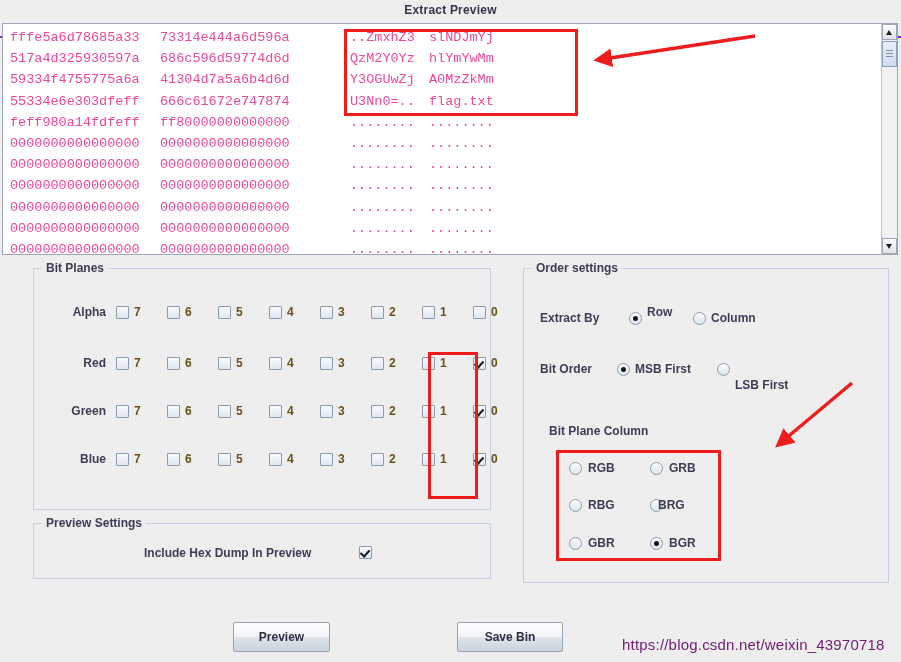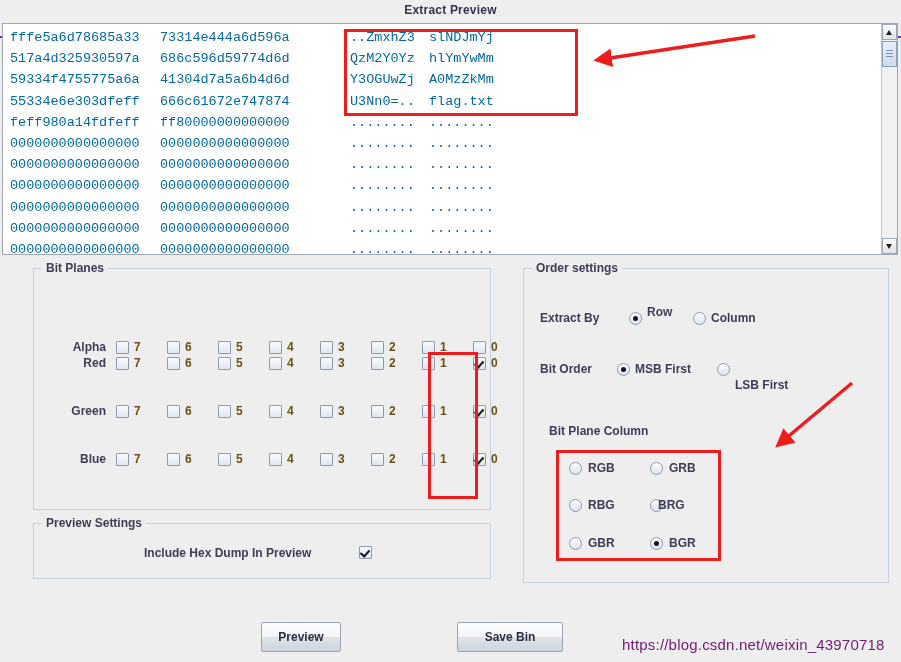--- a/index.html
+++ b/index.html
@@ -54,21 +54,21 @@
     right: 17px; bottom: 0;
     overflow: hidden;
     background: #fff;
   }
   #hexlines {
     position: absolute;
     left: 7px; top: 3px;
     font-family: "Liberation Mono", "DejaVu Sans Mono", monospace;
     font-size: 13.5px;
     line-height: 21.2px;
-    color: #0369a1;
+    color: #ec4899;
     white-space: pre;
   }
   #hexlines .ln { display: block; }
   #hexlines .col-hex1 { display: inline-block; width: 150px; }
   #hexlines .col-hex2 { display: inline-block; width: 190px; }
   #hexlines .col-a1   { display: inline-block; width: 79px; }
   #hexlines .col-a2   { display: inline-block; width: 79px; }
 
   
   #vscroll {
@@ -234,21 +234,21 @@
     border: 1px solid #9aa4b2;
     box-sizing: border-box;
     border-radius: 2px;
     font-size: 12px;
     font-weight: bold;
     color: #2c2c44;
     text-align: center;
     line-height: 28px;
     cursor: default;
   }
-  #btn-preview  { left: 233px; width: 80px; margin-left: 28px; }
+  #btn-preview  { left: 233px; width: 97px; }
   #btn-savetext { left: 341px; width: 110px; }
   #btn-savebin  { left: 457px; width: 106px; }
   #btn-cancel   { left: 569px; width: 92px; }
 
   
   .redbox {
     position: absolute;
     border: 3px solid #ee1c1c;
     box-sizing: border-box;
     pointer-events: none;
@@ -295,21 +295,21 @@
       </div>
       <div class="sbtn down">
         <i></i>
       </div>
     </div>
   </div>
 
   <div class="group" id="grp-bitplanes">
     <div class="legend">Bit Planes</div>
     <div id="bp-rows">
-        <div class="bp-row" style="top: 34px; margin-top: 35px;">
+        <div class="bp-row" style="top: 34px;">
           <div class="bp-label">Alpha</div>
           <div class="cb-cell" style="left: 82px; width: 34px;">
             <div class="checkbox"></div>
             <div class="cb-num">7</div>
           </div>
           <div class="cb-cell" style="left: 133px; width: 34px;">
             <div class="checkbox"></div>
             <div class="cb-num">6</div>
           </div>
           <div class="cb-cell" style="left: 184px; width: 34px;">

